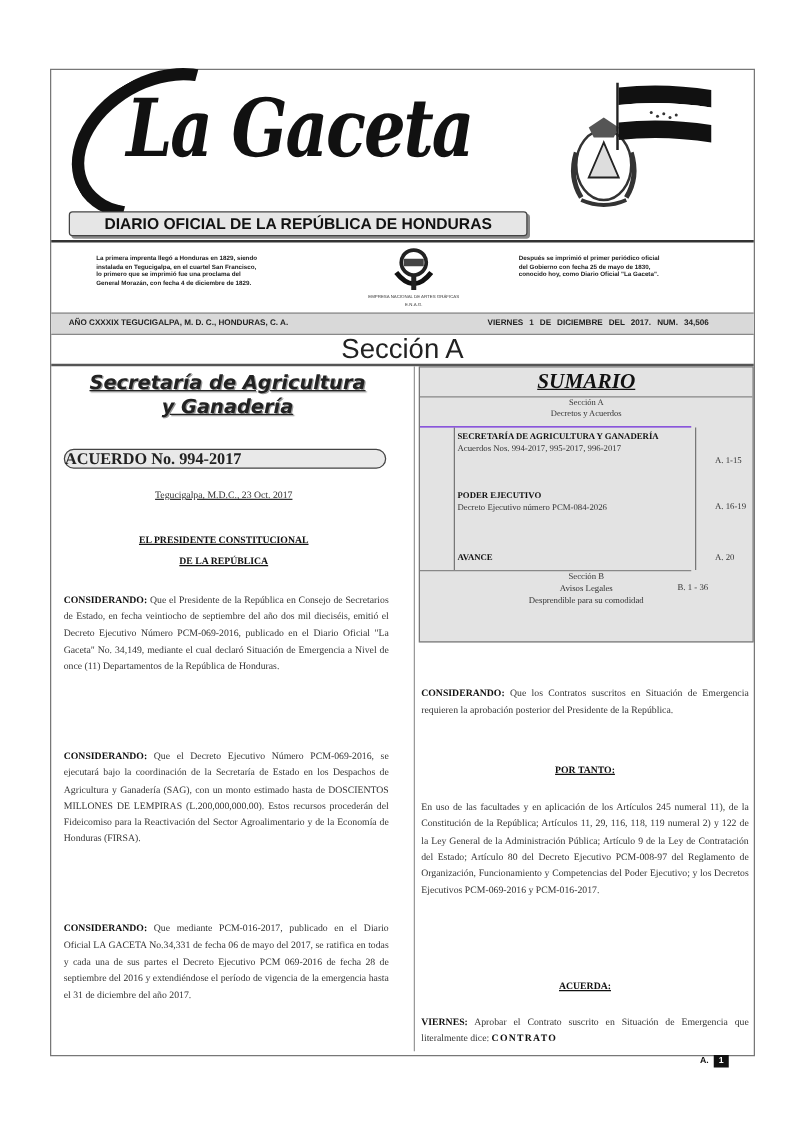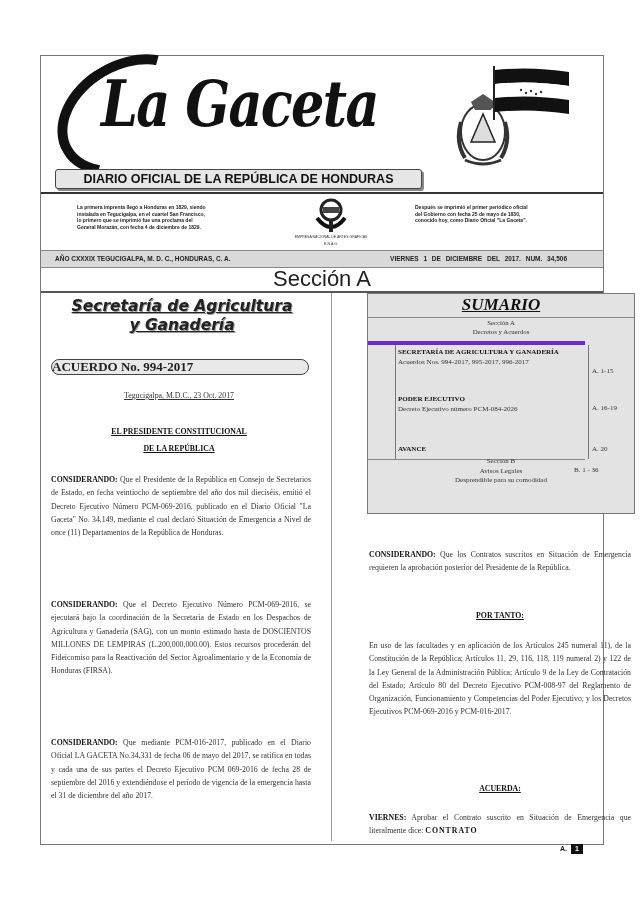--- a/index.html
+++ b/index.html
@@ -16,35 +16,35 @@
     .blurb-left { left: 36px; top: 10px; width: 130px; }
     .blurb-right { left: 374px; top: 10px; width: 120px; }
     .emblem { position: absolute; left: 250px; top: 4px; width: 80px; height: 52px; }
     .emblem-label { position: absolute; left: 0; top: 37px; width: 80px; font-family: "Liberation Sans", sans-serif; font-size: 3.5px; text-align: center; color: #333; }
     .date-bar { position: absolute; left: 0; top: 194px; width: 562px; height: 16px; background: #d9d9d9; border-top: 1px solid #888; border-bottom: 1px solid #888; font-family: "Liberation Sans", sans-serif; font-weight: bold; font-size: 6.5px; line-height: 16px; color: #222; }
     .date-left { position: absolute; left: 14px; }
     .date-right { position: absolute; right: 36px; word-spacing: 3px; }
     .section-title { position: absolute; left: 0; top: 211px; width: 562px; height: 24px; text-align: center; font-family: "Liberation Sans", sans-serif; font-size: 22px; line-height: 24px; color: #222; }
     .col-divider-top { position: absolute; left: 0; top: 235px; width: 562px; border-top: 2px solid #555; }
     .col-left { position: absolute; left: 0; top: 237px; width: 290px; height: 548px; border-right: 1px solid #999; }
-    .col-right { position: absolute; left: 291px; top: 237px; width: 271px; height: 548px; margin-left: 32px; }
+    .col-right { position: absolute; left: 291px; top: 237px; width: 271px; height: 548px; }
     .sec-heading { position: absolute; left: 10px; top: 4px; width: 262px; text-align: center; font-family: "DejaVu Sans", sans-serif; font-style: italic; font-weight: bold; font-size: 15.5px; line-height: 19px; color: #222; text-decoration: underline; text-shadow: 1px 1px 0 #999; }
     .acuerdo-pill { position: absolute; left: 10px; top: 66px; width: 256px; height: 14px; border: 1.5px solid #444; border-radius: 8px; background: #e9e9e9; font-weight: bold; font-size: 13px; line-height: 14px; text-align: left; color: #222; }
     .para { position: absolute; font-size: 7.8px; line-height: 13.3px; text-align: justify; color: #333; }
     .center { text-align: center; text-decoration: underline; }
     .bold { font-weight: bold; color: #111; }
     .sumario { position: absolute; left: 3px; top: 0; width: 268px; height: 221px; border: 1px solid #777; background: #e3e3e3; box-sizing: border-box; }
     .sumario-title { position: absolute; left: 0; top: 1px; width: 266px; text-align: center; font-weight: bold; font-style: italic; font-size: 17px; line-height: 20px; text-decoration: underline; color: #111; border-bottom: 1px solid #888; height: 22px; }
     .sumario-sub { position: absolute; left: 0; top: 24px; width: 266px; text-align: center; font-size: 6.8px; line-height: 9px; color: #333; }
-    .sumario-table { position: absolute; left: 0; top: 47px; width: 217px; height: 114px; border-top: 4px solid #6d28d9; border-bottom: 1px solid #888; }
+    .sumario-table { position: absolute; left: 0; top: 47px; width: 217px; height: 114px; border-top: 1px solid #6d28d9; border-bottom: 1px solid #888; }
     .sum-gutter { position: absolute; left: 0; top: 0; width: 27px; height: 114px; border-right: 1px solid #777; }
     .sum-pagecol { position: absolute; left: 220px; top: 0; width: 46px; height: 114px; border-left: 1px solid #777; }
     .sum-item { position: absolute; left: 30px; width: 188px; font-size: 7px; line-height: 9.5px; color: #333; }
     .sum-item .hd { font-weight: bold; color: #111; }
-    .sum-page { position: absolute; left: 224px; width: 40px; font-size: 7px; line-height: 9.5px; color: #333; }
+    .sum-page { position: absolute; left: 236px; width: 40px; font-size: 7px; line-height: 9.5px; color: #333; }
     .sum-secb { position: absolute; left: 0; top: 163px; width: 266px; font-size: 7px; line-height: 9.5px; color: #333; text-align: center; }
     .sum-secb-page { position: absolute; left: 206px; top: 172px; font-size: 7px; color: #333; }
     .footer-page { position: absolute; left: 560px; top: 844px; height: 10px; font-family: "Liberation Sans", sans-serif; font-size: 7px; line-height: 10px; font-weight: bold; color: #111; }
     .footer-page .num { display: inline-block; background: #111; color: #fff; padding: 0 4px; margin-left: 4px; }
   </style>
 </head>
 <body>
 
 <div class="page">
 

